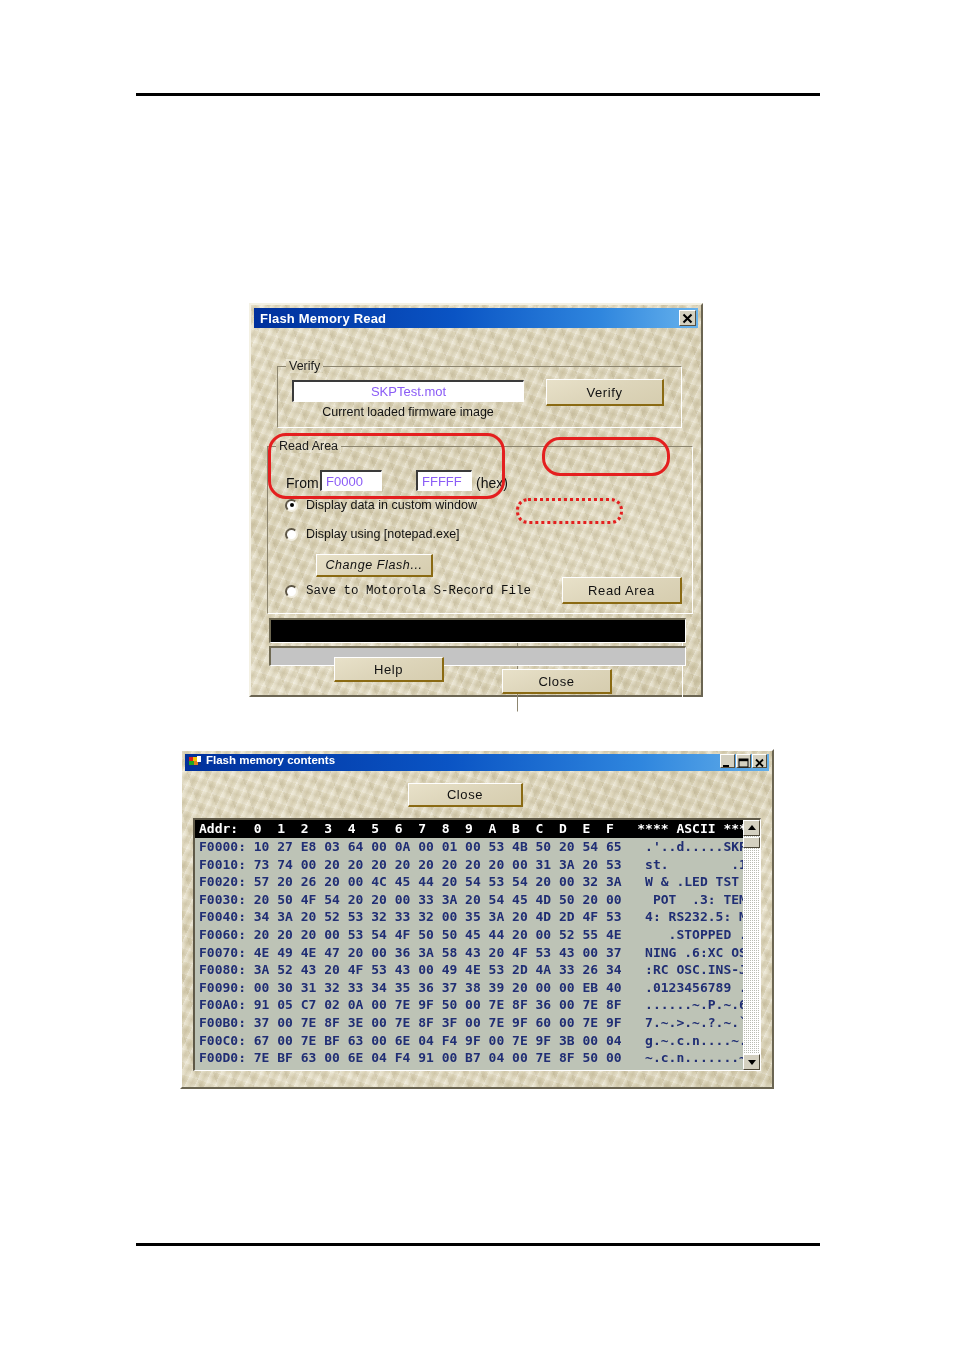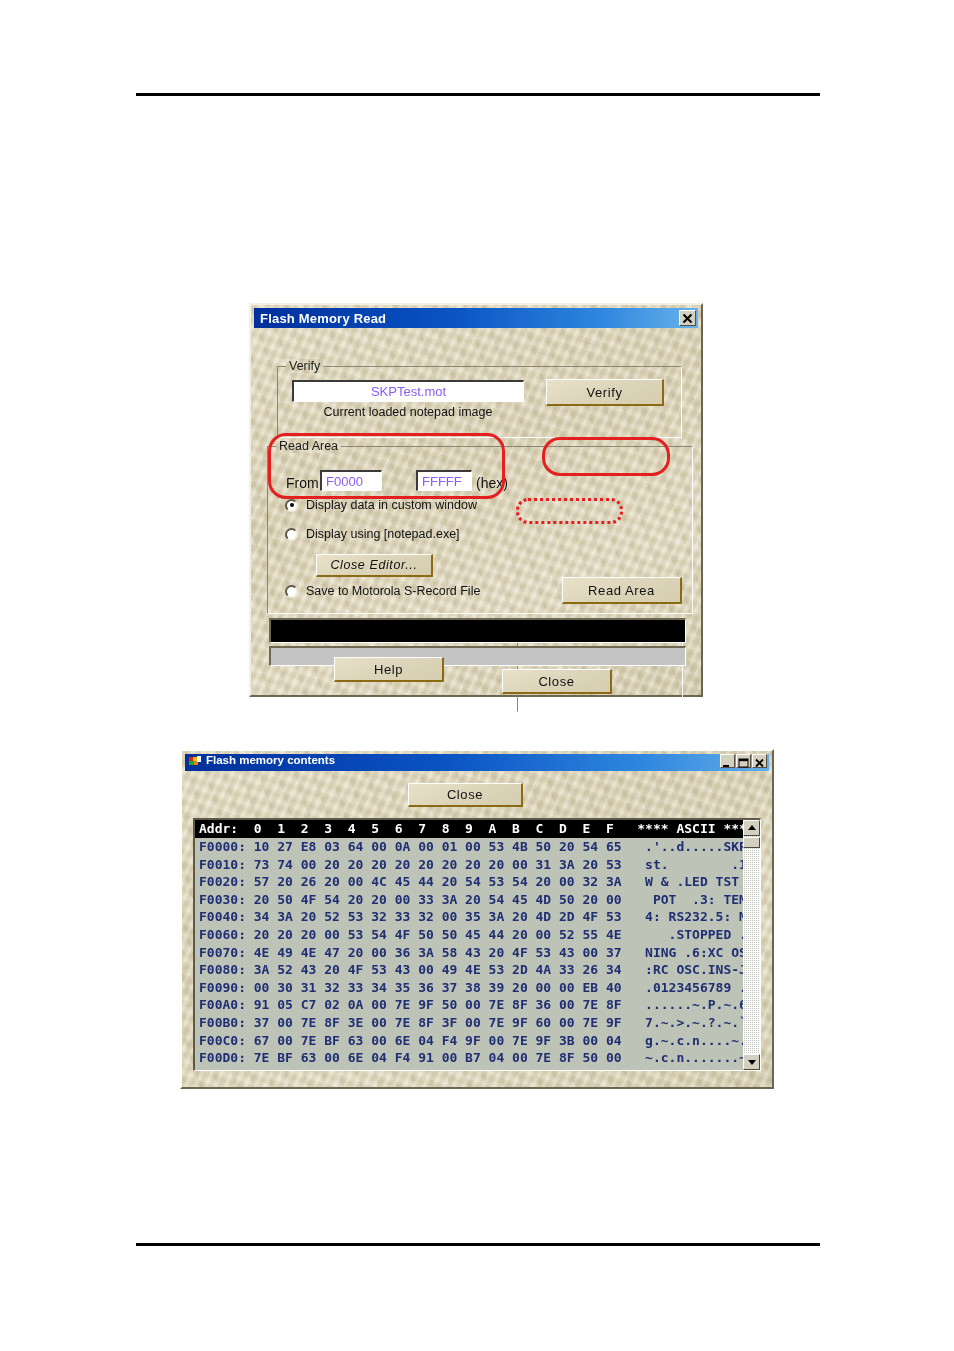--- a/index.html
+++ b/index.html
@@ -106,21 +106,21 @@
   .group-legend {
     position: absolute;
     top: -8px;
     left: 8px;
     padding: 0 3px;
     font-size: 12.5px;
     color: #1b1b1b;
     white-space: nowrap;
   }
 
-  #group-verify { left: 23px; top: 38px; width: 405px; height: 72px; }
+  #group-verify { left: 23px; top: 38px; width: 405px; height: 62px; }
   #group-readarea { left: 13px; top: 118px; width: 426px; height: 168px; }
   #group-options { left: 249px; top: 180px; width: 166px; height: 85px; }
 
   
   .textfield {
     position: absolute;
     background: #ffffff;
     border-top: 2px solid #3a3a3a;
     border-left: 2px solid #3a3a3a;
     border-right: 1px solid #ffffff;
@@ -209,21 +209,21 @@
     background: #000000;
   }
   .radio-label {
     margin-left: 8px;
     font-size: 12.5px;
     color: #111111;
     white-space: nowrap;
   }
   #radio-custom-window { left: 17px; top: 51px; }
   #radio-notepad      { left: 17px; top: 80px; justify-content: space-between; }
-  #radio-srecord      { left: 17px; top: 137px; }
+  #radio-srecord      { left: 17px; top: 137px; font-family: Liberation Mono, monospace; }
 
   
   #checkbox-show-ascii {
     position: absolute;
     left: 11px; top: 22px;
     display: flex;
     align-items: center;
     cursor: pointer;
   }
   .check-box {
@@ -444,21 +444,21 @@
         <path d="M1.5 1.5 L9.5 9.5 M9.5 1.5 L1.5 9.5" stroke="#000000" stroke-width="2.1" fill="none"></path>
       </svg>
     </div>
   </div>
 
   <div id="dialog-body">
 
     <div class="groupbox" id="group-verify">
       <span class="group-legend parchment">Verify</span>
       <div class="textfield" id="verify-file-field">SKPTest.mot</div>
-      <div id="verify-caption">Current loaded notepad image</div>
+      <div id="verify-caption">Current loaded firmware image</div>
       <div class="btn" id="verify-button">Verify</div>
     </div>
 
     <div class="groupbox" id="group-readarea">
       <span class="group-legend parchment">Read Area</span>
 
       <span class="ra-label" id="ra-from-label">From:</span>
       <div class="textfield" id="ra-from-input">F0000</div>
       <span class="ra-label" id="ra-to-label">to</span>
       <div class="textfield" id="ra-to-input">FFFFF</div>
@@ -467,21 +467,21 @@
       <div class="radio-row" id="radio-custom-window">
         <span class="radio-dot checked"></span>
         <span class="radio-label">Display data in custom window</span>
       </div>
 
       <div class="radio-row" id="radio-notepad">
         <span class="radio-dot"></span>
         <span class="radio-label">Display using [notepad.exe]</span>
       </div>
 
-      <div class="btn" id="change-editor-button">Close Editor...</div>
+      <div class="btn" id="change-editor-button">Change Flash...</div>
 
       <div class="radio-row" id="radio-srecord">
         <span class="radio-dot"></span>
         <span class="radio-label">Save to Motorola S-Record File</span>
       </div>
 
       <div class="btn" id="read-area-button">Read Area</div>
 
       <div class="groupbox" id="group-options">
         <span class="group-legend parchment">Options</span>

